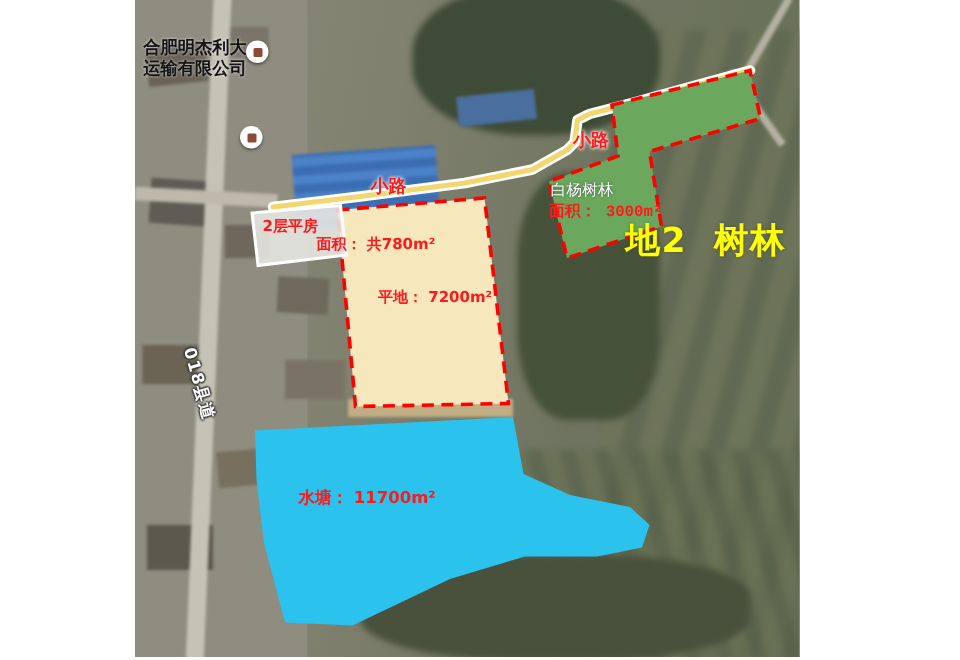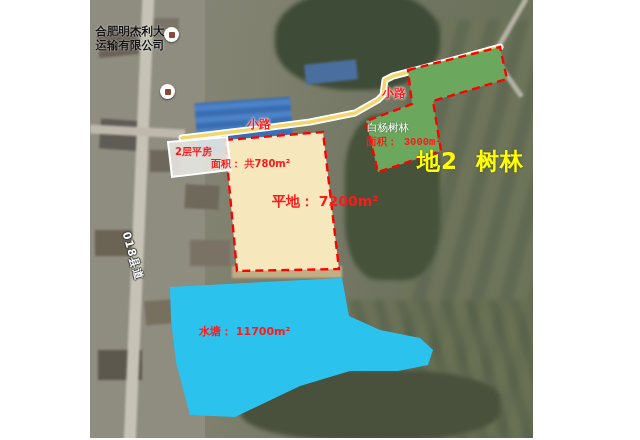--- a/index.html
+++ b/index.html
@@ -80,20 +80,20 @@
       <span></span>
     </div>
 
   <div class="road-label">018县道</div>
 
   <div class="lbl lbl-red halo" style="left:247px;top:118px;font-size:12px;">小路</div>
   <div class="lbl lbl-red halo" style="left:382px;top:87px;font-size:12px;">小路</div>
 
   <div class="lbl lbl-title" style="left:417px;top:108px;margin-top:40px;">地2  树林</div>
 
-  <div class="lbl lbl-red" style="left:252px;top:193px;font-size:14px;margin-left:20px;">平地： 7200m²</div>
+  <div class="lbl lbl-red" style="left:252px;top:193px;font-size:10px;">平地： 7200m²</div>
   <div class="lbl lbl-white" style="left:367px;top:121px;font-size:10.5px;">白杨树林</div>
   <div class="lbl lbl-red" style="left:366px;top:136px;font-size:10.5px;font-family:Liberation Mono, monospace;">面积： 3000m²</div>
   <div class="lbl lbl-red" style="left:199px;top:326px;font-size:11px;text-align:right;">水塘： 11700m²</div>
   <div class="lbl lbl-red" style="left:175px;top:146px;font-size:10px;">2层平房</div>
   <div class="lbl lbl-red" style="left:175px;top:158px;font-size:10px;margin-left:36px;">面积： 共780m²</div>
 
 </div>
 
 </body></html>

